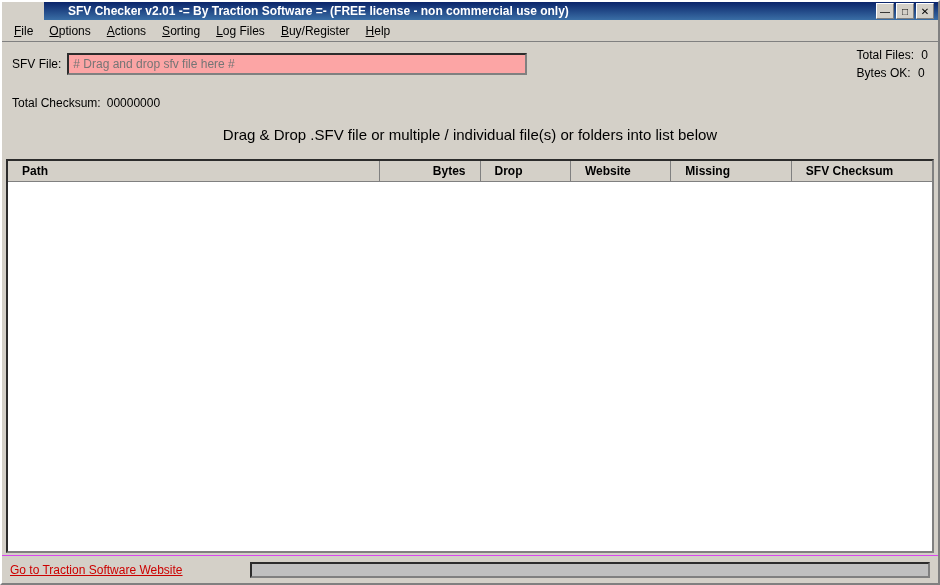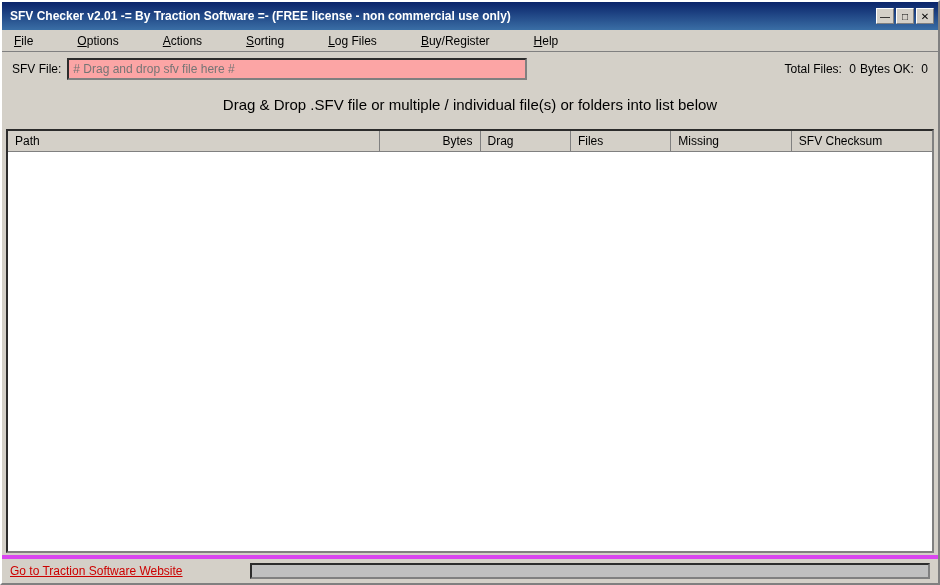--- a/index.html
+++ b/index.html
@@ -14,26 +14,27 @@
       background: #d4d0c8;
       font-family: 'Tahoma', 'Arial', sans-serif;
       font-size: 12px;
       overflow: hidden;
     }
 
     
     .title-bar {
       background: linear-gradient(to bottom, #0a246a, #3a6ea5);
       color: white;
-      height: 28px;
+      height: 18px;
       display: flex;
       align-items: center;
       justify-content: space-between;
-      padding: 0 4px 0 8px;
+      padding: 0 4px 0 24px;
       user-select: none;
+      margin-left: 42px;
     }
 
     .title-bar-text {
       font-size: 12px;
       font-weight: bold;
     }
 
     .title-bar-controls {
       display: flex;
       gap: 2px;
@@ -55,21 +56,20 @@
     }
 
     
     .menu-bar {
       background: #d4d0c8;
       height: 22px;
       display: flex;
       align-items: center;
       border-bottom: 1px solid #808080;
       padding: 0 4px;
-      gap: 28px;
     }
 
     .menu-item {
       padding: 2px 8px;
       cursor: pointer;
       font-size: 12px;
       color: #000;
       position: relative;
     }
 
@@ -129,39 +129,39 @@
       font-size: 12px;
     }
 
     .data-table thead tr {
       background: #d4d0c8;
       border-bottom: 1px solid #808080;
     }
 
     .data-table th {
       text-align: left;
-      padding: 3px 7px;
-      font-weight: normal;
+      padding: 3px 14px;
+      font-weight: bold;
       border-right: 1px solid #808080;
       font-size: 12px;
       white-space: nowrap;
     }
 
     .data-table th:last-child {
       border-right: none;
     }
 
     
     .status-bar {
       background: #d4d0c8;
       height: 28px;
       display: flex;
       align-items: center;
       justify-content: space-between;
-      border-top: 4px solid #d946ef;
+      border-top: 1px solid #d946ef;
       padding: 0 8px;
     }
 
     .status-link {
       color: #cc0000;
       text-decoration: underline;
       cursor: pointer;
       font-size: 12px;
     }
 
@@ -211,21 +211,21 @@
     }
 
     .right-stats {
       margin-left: auto;
       display: flex;
       gap: 40px;
     }
 
     .stat-col {
       display: flex;
-      flex-direction: row;
+      flex-direction: column;
       gap: 4px;
     }
   </style>
 </head>
 <body>
 
 <div class="main-window">
 
   <div class="title-bar">
     <span class="title-bar-text">SFV Checker v2.01   -= By Traction Software =-   (FREE license - non commercial use only)</span>
@@ -259,31 +259,35 @@
             <span class="stat-value">0</span>
           </span>
           <span class="stat-item">
             <span>Bytes OK:</span>
             <span class="stat-value">0</span>
           </span>
         </div>
       </div>
     </div>
 
+    <div class="info-second-row">
+      <span class="info-label">Total Checksum:</span>
+      <span class="info-label" style="margin-left:6px;">00000000</span>
+    </div>
 
     <div class="drag-hint">Drag &amp; Drop .SFV file or multiple / individual file(s) or folders into list below</div>
 
     <div class="table-container">
       <table class="data-table">
         <thead>
           <tr>
             <th style="width:37%;">Path</th>
             <th style="width:10%;text-align:right;">Bytes</th>
-            <th style="width:9%;">Drag</th>
-            <th style="width:10%;">Files</th>
+            <th style="width:9%;">Drop</th>
+            <th style="width:10%;">Website</th>
             <th style="width:12%;">Missing</th>
             <th style="width:14%;">SFV Checksum</th>
           </tr>
         </thead>
         <tbody id="table-body">
         </tbody>
       </table>
     </div>
 
   </div>

